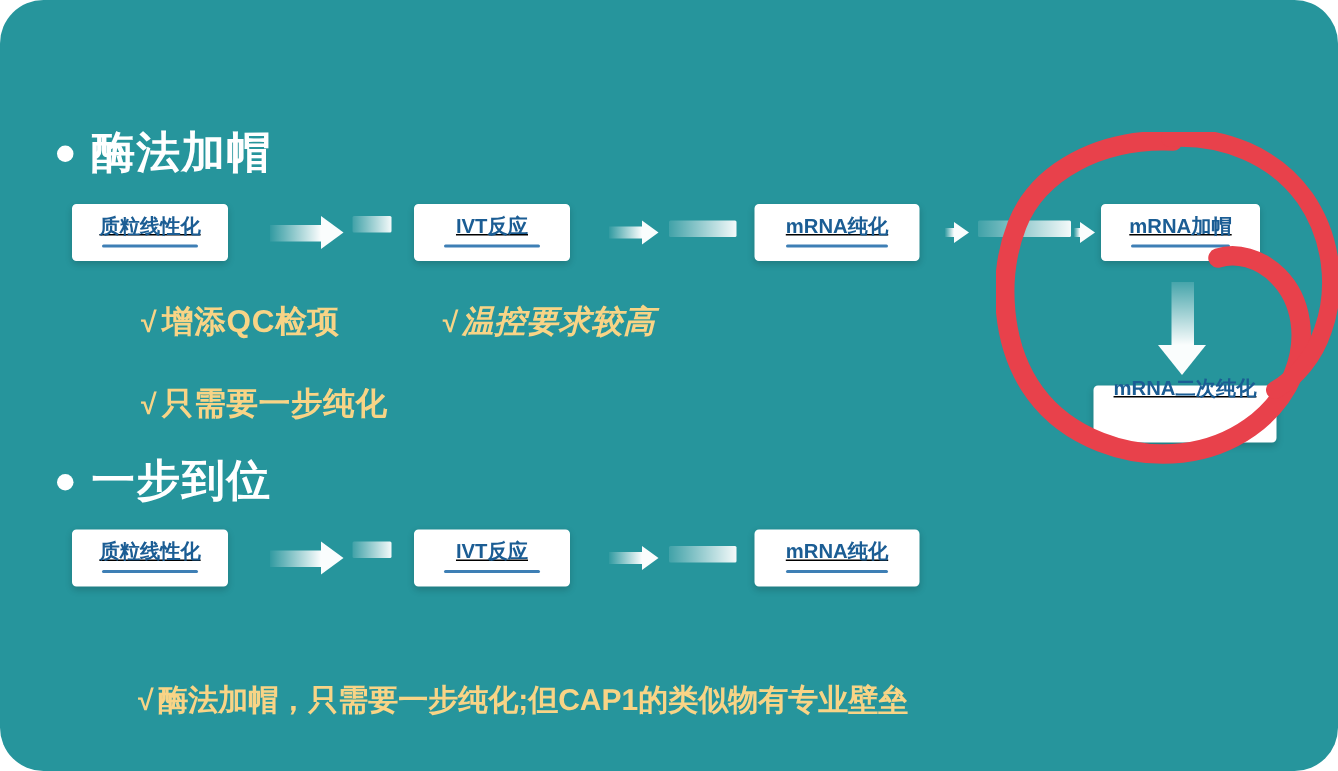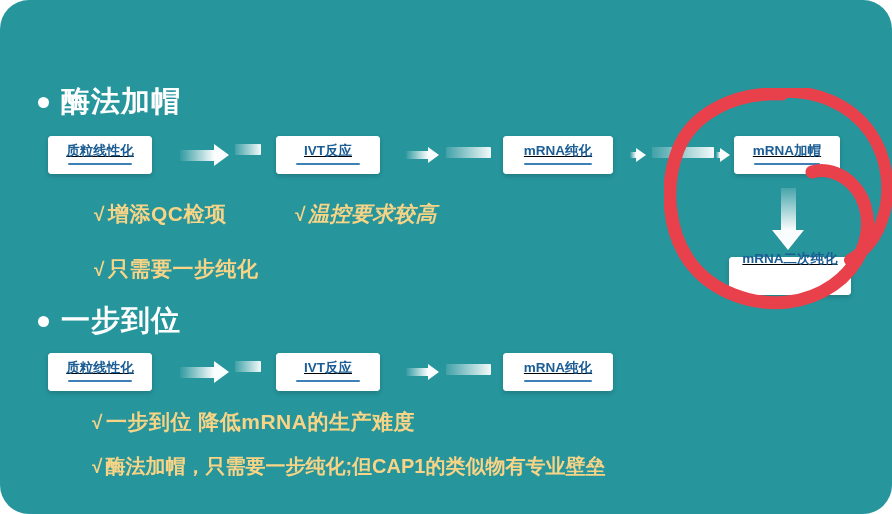--- a/index.html
+++ b/index.html
@@ -252,23 +252,20 @@
     <span class="shaft" style="width:22px;"></span>
     <span class="head"></span>
   </div>
   <div class="dash" style="left:446px; top:364px; width:45px;"></div>
 
   <div class="pbox" style="left:503px; top:353px; width:110px; height:38px;">
     <span class="pbox-label">mRNA纯化</span>
     <span class="pbox-rule"></span>
   </div>
 
-  <div class="note" style="left:60px; top:408px;">
-    <span class="tick">√</span><span>一步到位 降低mRNA的生产难度</span>
-  </div>
   <div class="note note-wide" style="left:60px; top:453px;">
     <span class="tick">√</span><span>酶法加帽，只需要一步纯化;但CAP1的类似物有专业壁垒</span>
   </div>
 
   <svg class="annot-circle" viewBox="0 0 228 222">
     <path d="M 118 6
              C 70 4, 28 26, 14 62
              C 0 98, 4 144, 26 174
              C 48 204, 88 218, 124 214
              C 158 210, 186 190, 198 162

